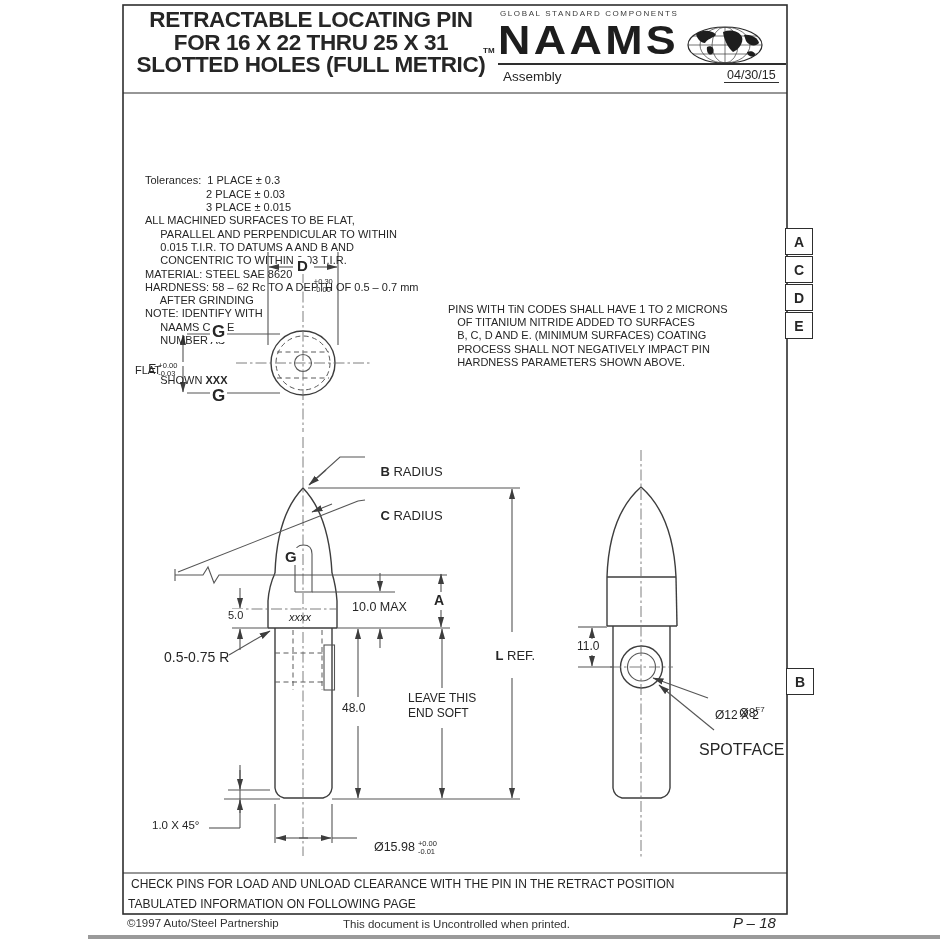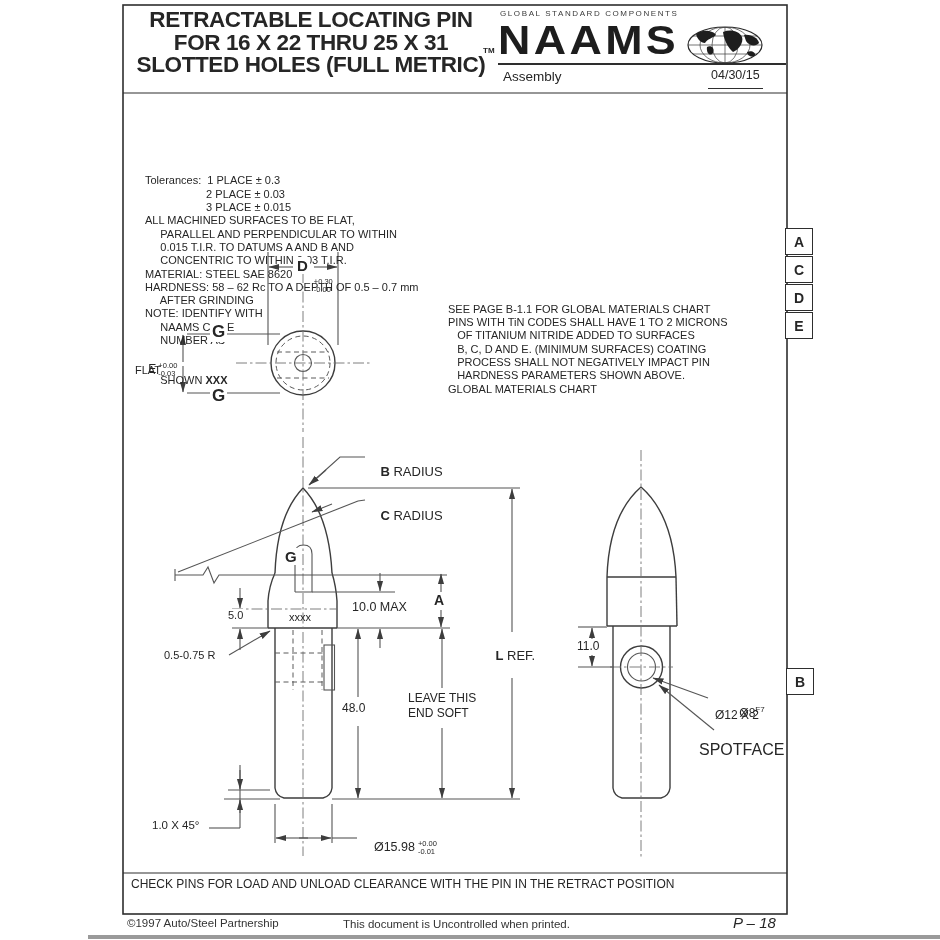--- a/index.html
+++ b/index.html
@@ -15,21 +15,21 @@
   .lbl{position:absolute;white-space:pre;color:#262626;}
   .wbg{background:#fff;padding:0 2px;}
   .notes{position:absolute;font-size:11px;line-height:13.3px;white-space:pre;}
   .title{position:absolute;left:125px;top:9px;width:372px;text-align:center;
          font-weight:bold;font-size:22.5px;line-height:22.5px;letter-spacing:-0.4px;}
   .brand-tag{position:absolute;left:500px;top:9px;font-size:8px;letter-spacing:1.6px;color:#3a3a3a;}
   .brand{position:absolute;left:498px;top:20px;font-size:40px;font-weight:bold;letter-spacing:3px;
          transform:scaleX(1.12);transform-origin:left top;line-height:40px;color:#1d1d1d;}
   .tm{position:absolute;left:483px;top:46px;font-size:8px;font-weight:bold;}
   .assembly{position:absolute;left:503px;top:69px;font-size:13.5px;}
-  .date{position:absolute;left:708px;top:68px;font-size:12.5px;border-bottom:1.5px solid #2e2e2e;padding:0 3px 6px 3px;}
+  .date{position:absolute;left:724px;top:68px;font-size:12.5px;border-bottom:1.5px solid #2e2e2e;padding:0 3px 0 3px;}
   .datum-col{position:absolute;left:785px;top:228px;display:flex;flex-direction:column;gap:1px;}
   .datum-box{width:26px;height:25px;border:1.6px solid #2e2e2e;background:#fff;
              display:flex;align-items:center;justify-content:center;font-weight:bold;font-size:14px;}
   .datum-b{position:absolute;left:786px;top:668px;}
   .bnote{position:absolute;font-size:12px;text-align:right;}
   .footer{position:absolute;font-size:11.5px;color:#333;text-align:right;}
   .sup{font-size:8px;vertical-align:super;}
   .tolstack{display:inline-block;vertical-align:middle;font-size:7.5px;line-height:8px;}
   .shadow{position:absolute;left:88px;top:935px;width:852px;height:4px;background:#9a9a9a;}
 </style>
@@ -198,21 +198,21 @@
 
   <div class="notes" style="left:145px;top:108px;">
     <div>
       
     <div>Tolerances:  1 PLACE ± 0.3</div><div>                    2 PLACE ± 0.03</div><div>                    3 PLACE ± 0.015</div><div>ALL MACHINED SURFACES TO BE FLAT,</div><div>     PARALLEL AND PERPENDICULAR TO WITHIN</div><div>     0.015 T.I.R. TO DATUMS A AND B AND</div><div>     CONCENTRIC TO WITHIN 0.03 T.I.R.</div><div>MATERIAL: STEEL SAE 8620</div><div>HARDNESS: 58 – 62 Rc TO A DEPTH OF 0.5 – 0.7 mm</div><div>     AFTER GRINDING</div><div>NOTE: IDENTIFY WITH</div><div>     NAAMS CODE</div><div>     NUMBER AS</div></div>
     <div><span>     SHOWN </span><b>XXX</b></div>
   </div>
 
   <div class="notes" style="left:448px;top:263px;">
     
-  <div>SEE PAGE B-1.1 FOR GLOBAL MATERIALS CHART</div><div>PINS WITH TiN CODES SHALL HAVE 1 TO 2 MICRONS</div><div>   OF TITANIUM NITRIDE ADDED TO SURFACES</div><div>   B, C, D AND E. (MINIMUM SURFACES) COATING</div><div>   PROCESS SHALL NOT NEGATIVELY IMPACT PIN</div><div>   HARDNESS PARAMETERS SHOWN ABOVE.</div><div>GLOBAL MATERIALS CHART</div></div>
+  <div>PINS WITH TiN CODES SHALL HAVE 1 TO 2 MICRONS</div><div>   OF TITANIUM NITRIDE ADDED TO SURFACES</div><div>   B, C, D AND E. (MINIMUM SURFACES) COATING</div><div>   PROCESS SHALL NOT NEGATIVELY IMPACT PIN</div><div>   HARDNESS PARAMETERS SHOWN ABOVE.</div></div>
 
   <div class="datum-col">
 
   <div class="datum-box">A</div>
       <div class="datum-box">C</div>
       <div class="datum-box">D</div>
       <div class="datum-box">E</div>
     </div>
   <div class="datum-box datum-b">B</div>
 
@@ -233,22 +233,22 @@
   <div class="lbl" style="left:366px;top:449px;font-size:13px;">
     <b>B</b><span> RADIUS</span>
   </div>
   <div class="lbl" style="left:366px;top:493px;font-size:13px;">
     <b>C</b><span> RADIUS</span>
   </div>
 
   <div class="lbl wbg" style="left:283px;top:548px;font-weight:bold;font-size:15px;">G</div>
 
   <div class="lbl wbg" style="left:226px;top:609px;font-size:11px;">5.0</div>
-  <div class="lbl" style="left:289px;top:611px;font-size:11px;">xxxx</div>
-  <div class="lbl" style="left:164px;top:649px;font-size:11px;">0.5-0.75 R</div>
+  <div class="lbl" style="left:289px;top:611px;font-size:11px;font-style:italic;">xxxx</div>
+  <div class="lbl" style="left:164px;top:649px;font-size:14px;">0.5-0.75 R</div>
 
   <div class="lbl wbg" style="left:350px;top:600px;font-size:12.5px;">10.0 MAX</div>
   <div class="lbl wbg" style="left:432px;top:592px;font-weight:bold;font-size:14px;">A</div>
   <div class="lbl wbg" style="left:479px;top:633px;font-size:13px;">
     <b>L</b><span> REF.</span>
   </div>
 
   <div class="lbl wbg" style="left:340px;top:701px;font-size:12px;">48.0</div>
   <div class="lbl wbg" style="left:406px;top:691px;font-size:12px;line-height:14.5px;"><span>LEAVE THIS</span><br><span>END SOFT</span></div>
 
@@ -258,19 +258,20 @@
   </div>
 
   <div class="lbl wbg" style="left:575px;top:639px;font-size:12px;">11.0</div>
   <div class="lbl" style="left:726px;top:691px;font-size:12px;">
     <span>Ø8</span><span class="sup">F7</span>
   </div>
   <div class="lbl" style="left:715px;top:708px;font-size:12px;">Ø12 X 2</div>
   <div class="lbl" style="left:699px;top:741px;font-size:16px;">SPOTFACE</div>
 
   <div class="bnote" style="left:131px;top:877px;">CHECK PINS FOR LOAD AND UNLOAD CLEARANCE WITH THE PIN IN THE RETRACT POSITION</div>
+  <div class="bnote" style="left:128px;top:897px;">TABULATED INFORMATION ON FOLLOWING PAGE</div>
 
   <div class="footer" style="left:127px;top:917px;">©1997 Auto/Steel Partnership</div>
   <div class="footer" style="left:343px;top:918px;">This document is Uncontrolled when printed.</div>
   <div class="footer" style="left:733px;top:914px;font-size:15px;color:#262626;font-style:italic;">P – 18</div>
 
   <div class="shadow"></div>
 </div>
 
 </body></html>

